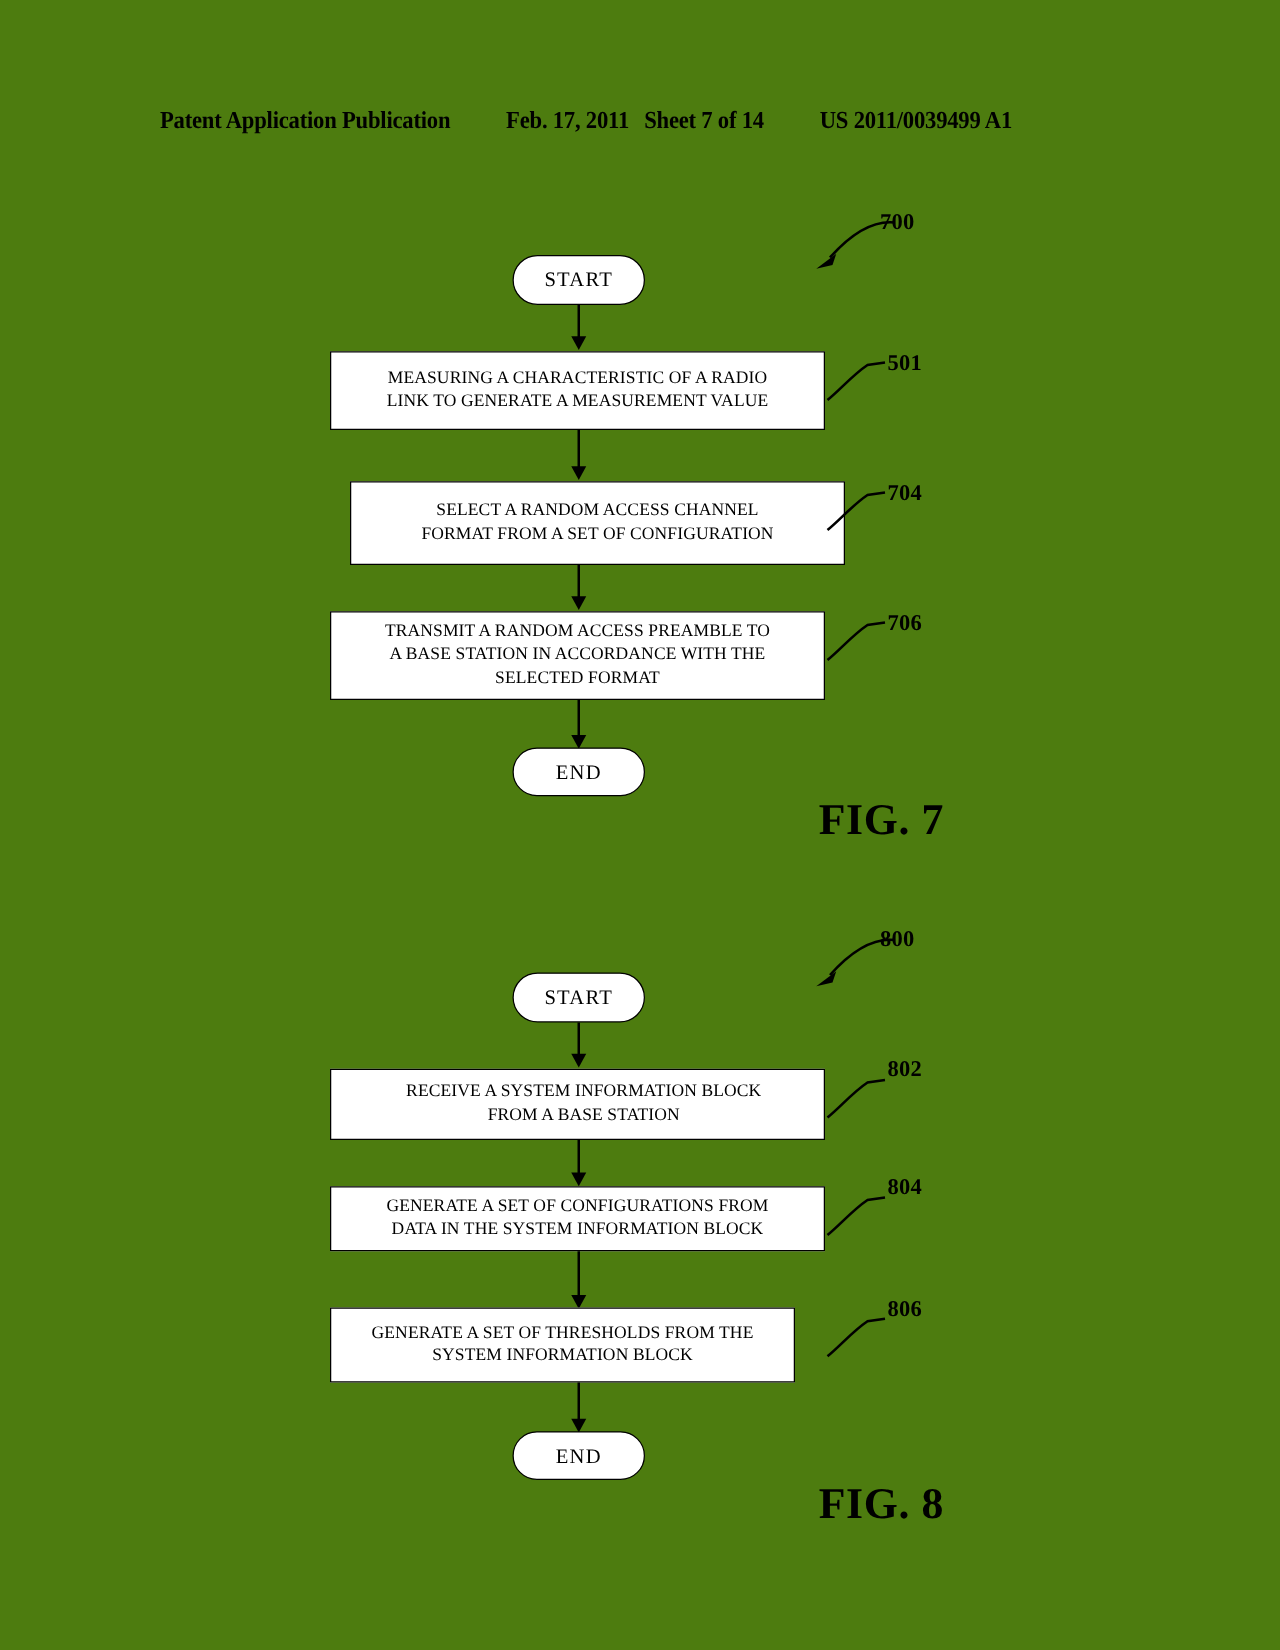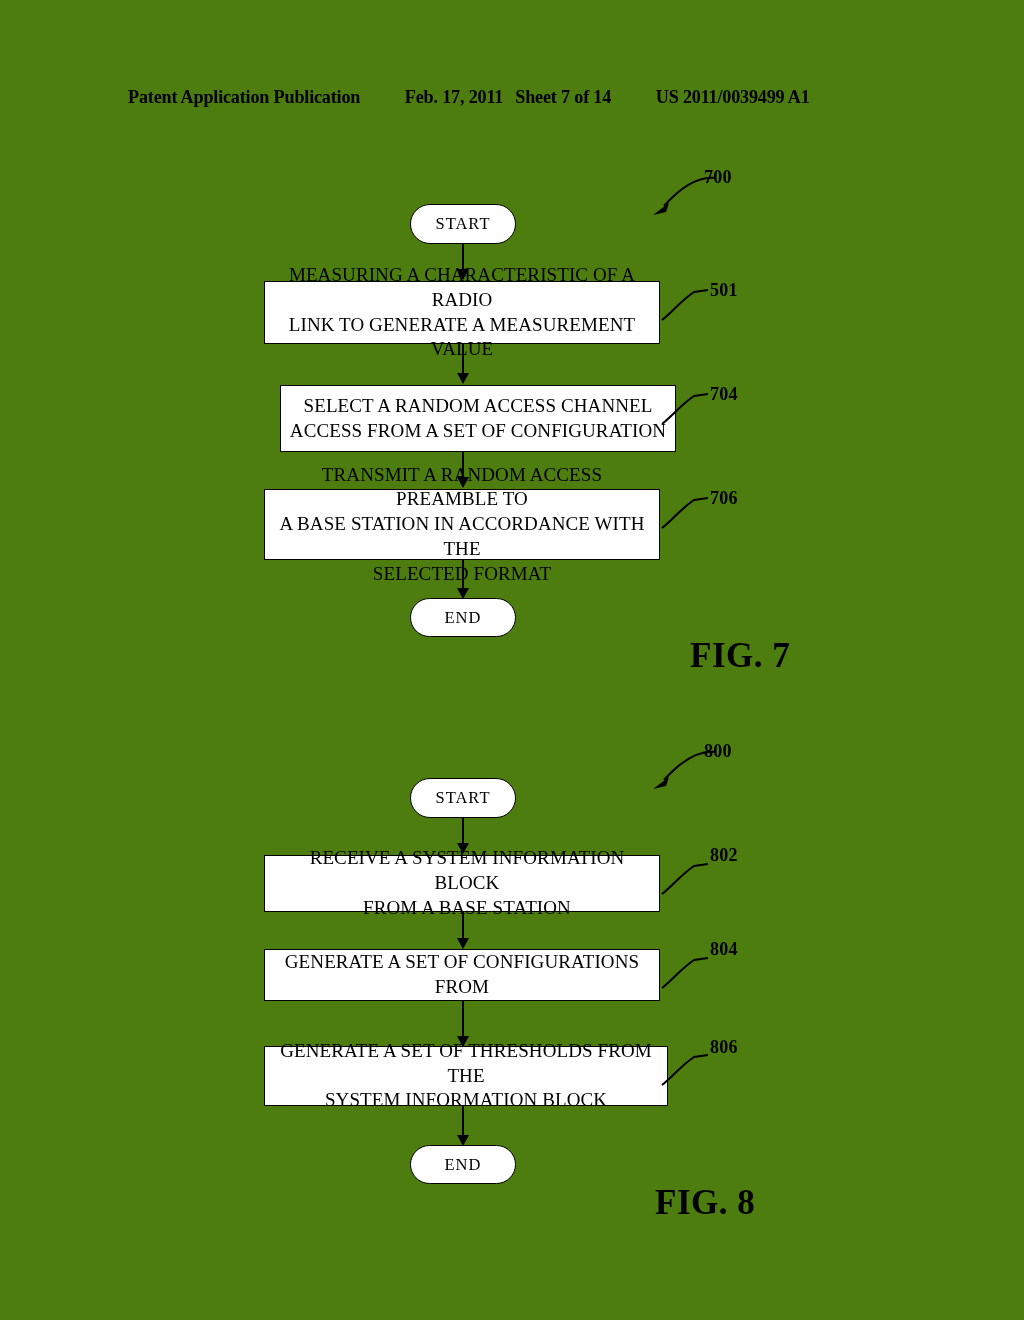--- a/index.html
+++ b/index.html
@@ -43,21 +43,21 @@
 
   .node {
     position: absolute;
     box-sizing: border-box;
     border: 1.6px solid #000;
     background: #fff;
     display: flex;
     align-items: center;
     justify-content: center;
     text-align: center;
-    font-size: 19px;
+    font-size: 14px;
     line-height: 1.30;
     letter-spacing: 0.1px;
   }
   .node .label { display: block; padding: 0 6px; }
 
   .terminator {
     border-radius: 999px;
     font-size: 16.5px;
     letter-spacing: 1.0px;
   }
@@ -134,21 +134,21 @@
       <path d="M 4 42 C 14 34, 24 22, 36 14 L 50 12" fill="none" stroke="#000" stroke-width="2.1"></path>
     </svg>
     <div class="ref-num" style="left:710px; top:280px;">501</div>
 
     <div class="connector" style="left:462px; top:344px; height:30px;"></div>
     <div class="arrowhead" style="left:457px; top:373px;"></div>
 
     <div class="node process" style="left:280px; top:385px; width:396px; height:67px;">
       <span class="label">
         <span>SELECT A RANDOM ACCESS CHANNEL</span><br>
-        <span>ACCESS FROM A SET OF CONFIGURATION</span>
+        <span>FORMAT FROM A SET OF CONFIGURATION</span>
       </span>
     </div>
     <svg class="leader" style="left:658px; top:382px;" width="60" height="50" viewBox="0 0 60 50">
       <path d="M 4 42 C 14 34, 24 22, 36 14 L 50 12" fill="none" stroke="#000" stroke-width="2.1"></path>
     </svg>
     <div class="ref-num" style="left:710px; top:384px;">704</div>
 
     <div class="connector" style="left:462px; top:452px; height:26px;"></div>
     <div class="arrowhead" style="left:457px; top:477px;"></div>
 
@@ -164,21 +164,21 @@
     </svg>
     <div class="ref-num" style="left:710px; top:488px;">706</div>
 
     <div class="connector" style="left:462px; top:560px; height:29px;"></div>
     <div class="arrowhead" style="left:457px; top:588px;"></div>
 
     <div class="node terminator" style="left:410px; top:598px; width:106px; height:39px;">
       <span class="label">END</span>
     </div>
 
-    <div class="fig-label" style="left:690px; top:636px;text-align:right;">FIG. 7</div>
+    <div class="fig-label" style="left:655px; top:636px;text-align:right;">FIG. 7</div>
   </div>
 
   <div class="figure">
 
     <svg class="leader" style="left:640px; top:736px;" width="110" height="62" viewBox="0 0 110 62">
       <path d="M 76 16 C 58 14, 40 26, 24 44" fill="none" stroke="#000" stroke-width="2.1"></path>
       <path d="M 13 53 L 29 41 L 26 50 Z" fill="#000"></path>
     </svg>
     <div class="ref-num" style="left:704px; top:741px;text-align:right;">800</div>
 
@@ -199,31 +199,32 @@
       <path d="M 4 42 C 14 34, 24 22, 36 14 L 50 12" fill="none" stroke="#000" stroke-width="2.1"></path>
     </svg>
     <div class="ref-num" style="left:710px; top:845px;">802</div>
 
     <div class="connector" style="left:462px; top:912px; height:27px;"></div>
     <div class="arrowhead" style="left:457px; top:938px;"></div>
 
     <div class="node process" style="left:264px; top:949px; width:396px; height:52px;">
       <span class="label">
         <span>GENERATE A SET OF CONFIGURATIONS FROM</span><br>
+        <span>DATA IN THE SYSTEM INFORMATION BLOCK</span>
       </span>
     </div>
     <svg class="leader" style="left:658px; top:946px;" width="60" height="50" viewBox="0 0 60 50">
       <path d="M 4 42 C 14 34, 24 22, 36 14 L 50 12" fill="none" stroke="#000" stroke-width="2.1"></path>
     </svg>
     <div class="ref-num" style="left:710px; top:939px;">804</div>
 
     <div class="connector" style="left:462px; top:1001px; height:36px;"></div>
     <div class="arrowhead" style="left:457px; top:1036px;"></div>
 
-    <div class="node process" style="left:264px; top:1046px; width:404px; height:60px;">
+    <div class="node process" style="left:264px; top:1046px; width:372px; height:60px;">
       <span class="label">
         <span>GENERATE A SET OF THRESHOLDS FROM THE</span><br>
         <span>SYSTEM INFORMATION BLOCK</span>
       </span>
     </div>
     <svg class="leader" style="left:658px; top:1043px;" width="60" height="50" viewBox="0 0 60 50">
       <path d="M 4 42 C 14 34, 24 22, 36 14 L 50 12" fill="none" stroke="#000" stroke-width="2.1"></path>
     </svg>
     <div class="ref-num" style="left:710px; top:1037px;">806</div>
 

